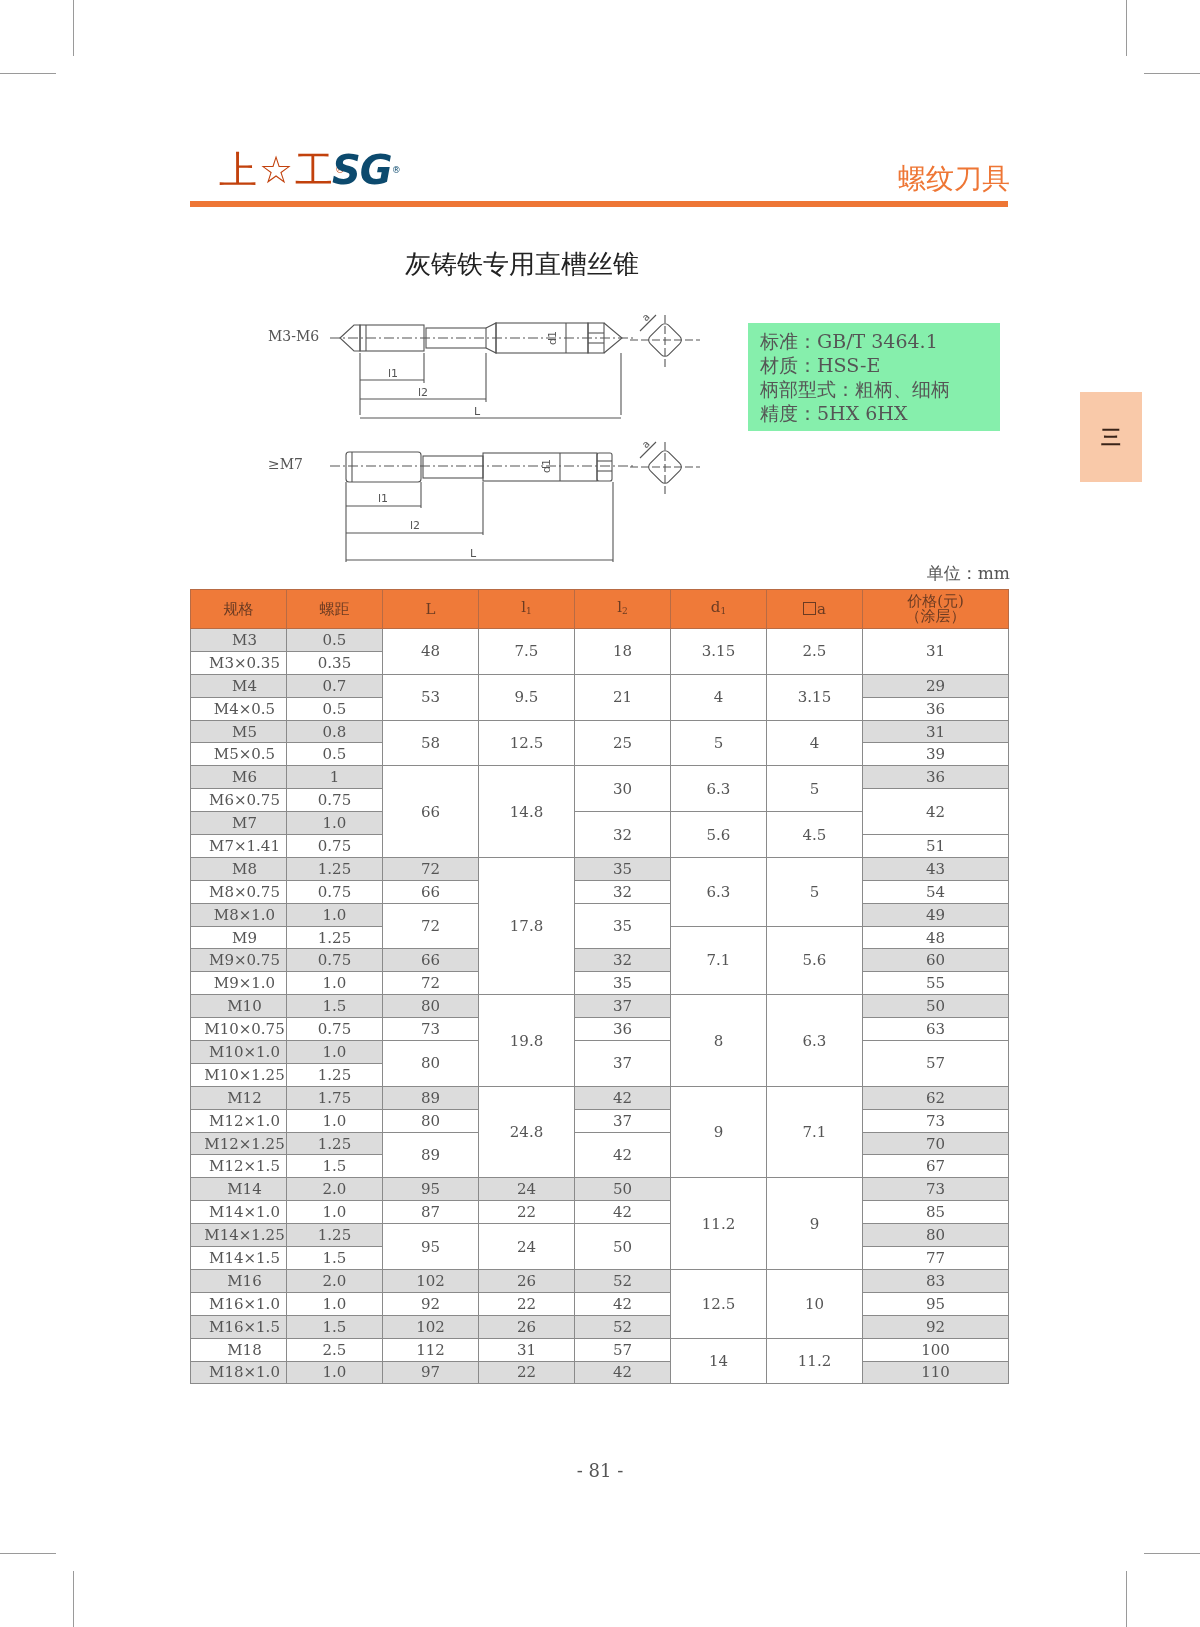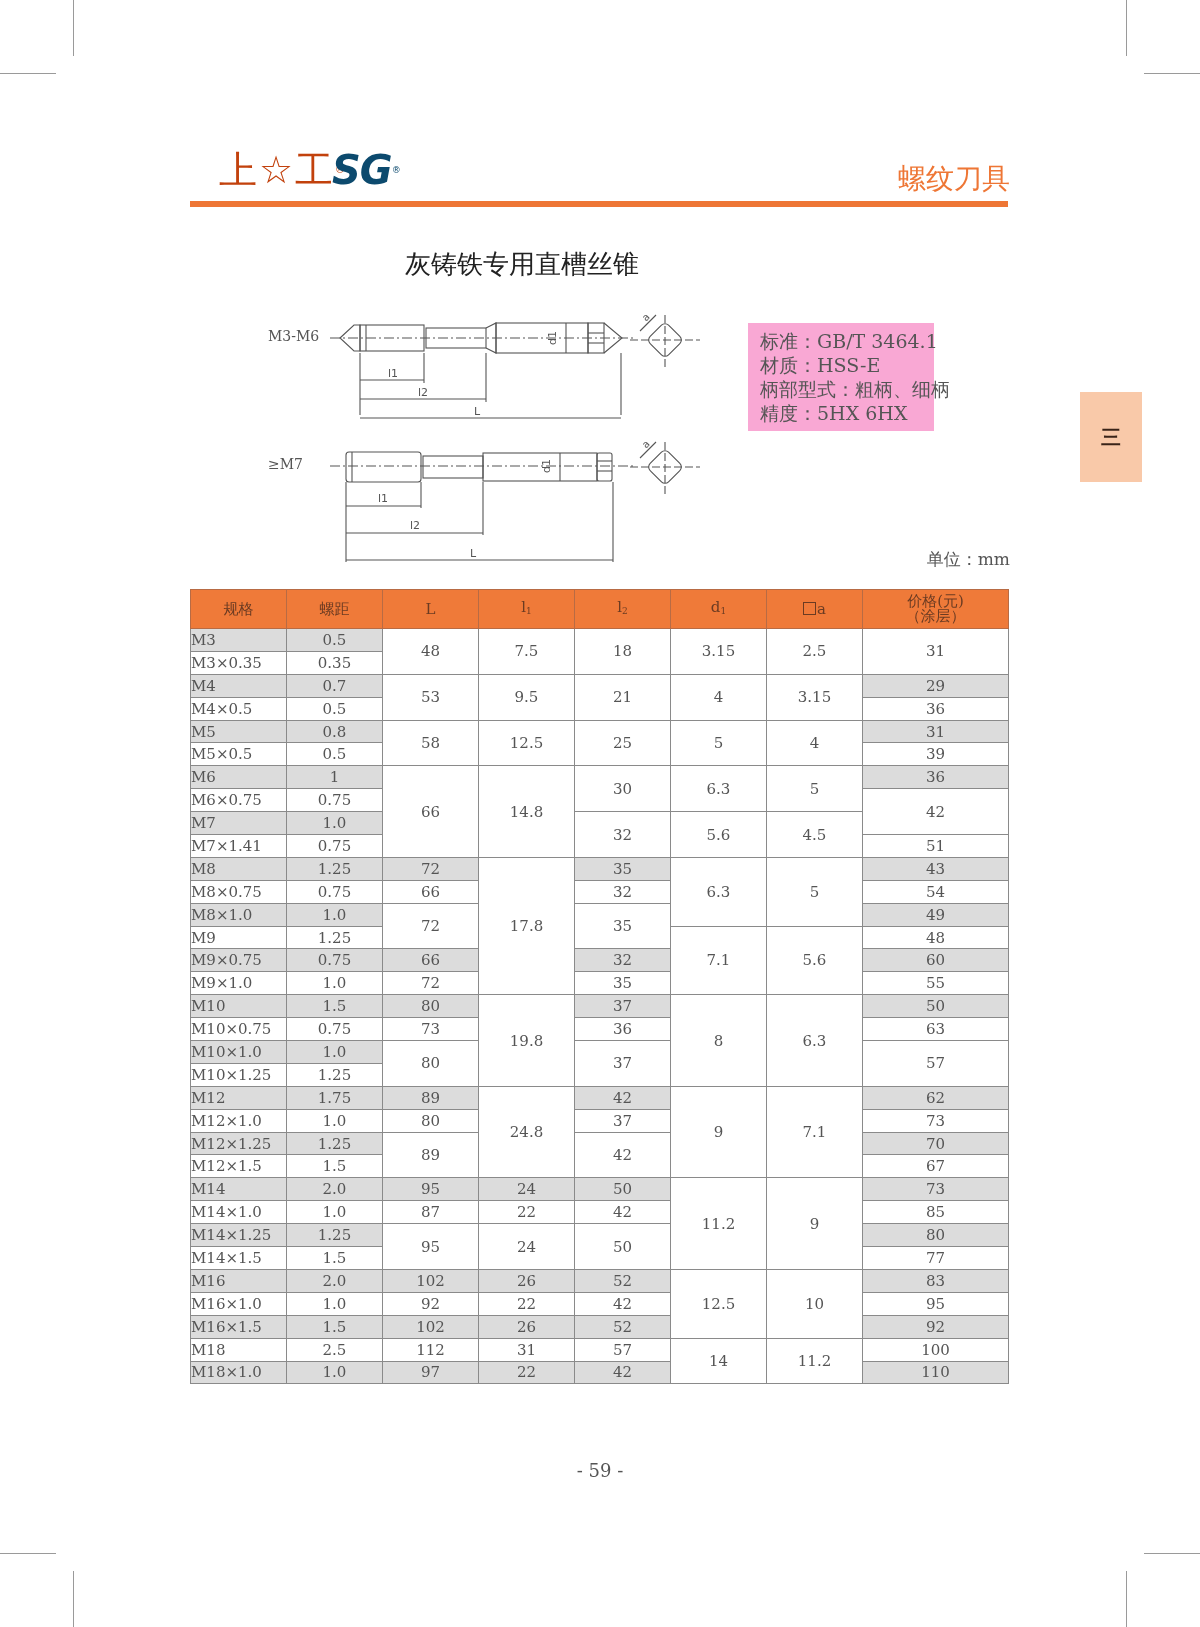--- a/index.html
+++ b/index.html
@@ -22,36 +22,36 @@
     font-family: "DejaVu Sans", sans-serif; font-size: 28px; }
   .header-rule { position: absolute; left: 190px; top: 201px; width: 818px; height: 6px; background: #ee7635; }
 
   .page-title { position: absolute; left: 0; width: 1044px; top: 247px; text-align: center;
     font-family: "DejaVu Sans", sans-serif; font-size: 26px; color: #222; }
 
   
   .drawing { position: absolute; }
   .drawing-label { position: absolute; font-size: 14px; color: #555; }
 
-  .spec-box { position: absolute; left: 748px; top: 323px; width: 186px; height: 108px;
-    background: #f9a8d4; padding: 6px 12px; box-sizing: border-box; }
+  .spec-box { position: absolute; left: 748px; top: 323px; width: 252px; height: 108px;
+    background: #86efac; padding: 6px 12px; box-sizing: border-box; }
   .spec-line { font-size: 19px; line-height: 24px; color: #555; white-space: nowrap; }
 
   .side-tab { position: absolute; left: 1080px; top: 392px; width: 62px; height: 90px; background: #f9c9a9;
     display: flex; align-items: center; justify-content: center; font-family: "DejaVu Sans", sans-serif; font-size: 20px; font-weight: bold; color: #3a2318; }
 
-  .unit-label { position: absolute; right: 190px; top: 548px; font-size: 17px; color: #555; }
+  .unit-label { position: absolute; right: 190px; top: 562px; font-size: 17px; color: #555; }
 
   
   table.spec { position: absolute; left: 190px; top: 589px; width: 818px; border-collapse: collapse; table-layout: fixed; }
   table.spec th, table.spec td { border: 1px solid #8a8a8a; text-align: center; padding: 0; font-size: 15px; color: #555; font-weight: normal; }
   table.spec th { background: #ef7a39; color: #6b3b22; height: 38px; line-height: 15px; font-size: 15px; border-color: #b86b44; }
   table.spec td { height: 21.9px; line-height: 20px; background: #fff; }
   table.spec td.g { background: #dcdcdc; }
-  table.spec td.left { text-align: left; }
+  table.spec td.left { text-align: center; padding-left: 12px; }
   .sub { font-size: 9px; vertical-align: -2px; }
   .sq { display: inline-block; width: 11px; height: 11px; border: 1px solid #6b3b22; vertical-align: -1px; margin-right: 1px; }
 
   .page-number { position: absolute; left: 0; width: 1200px; top: 1460px; text-align: center; font-size: 18px; color: #555; }
 </style>
 </head>
 <body>
 
 <div class="crop v" style="left:73px; top:0;"></div>
 <div class="crop h" style="left:0; top:73px;"></div>
@@ -435,13 +435,13 @@
       <td class="g left">M18×1.0</td>
       <td class="g">1.0</td>
       <td class="g">97</td>
       <td class="g">22</td>
       <td class="g">42</td>
       <td class="g">110</td>
     </tr>
   </tbody>
 </table>
 
-<div class="page-number">- 59 -</div>
+<div class="page-number">- 81 -</div>
 
 </body></html>

